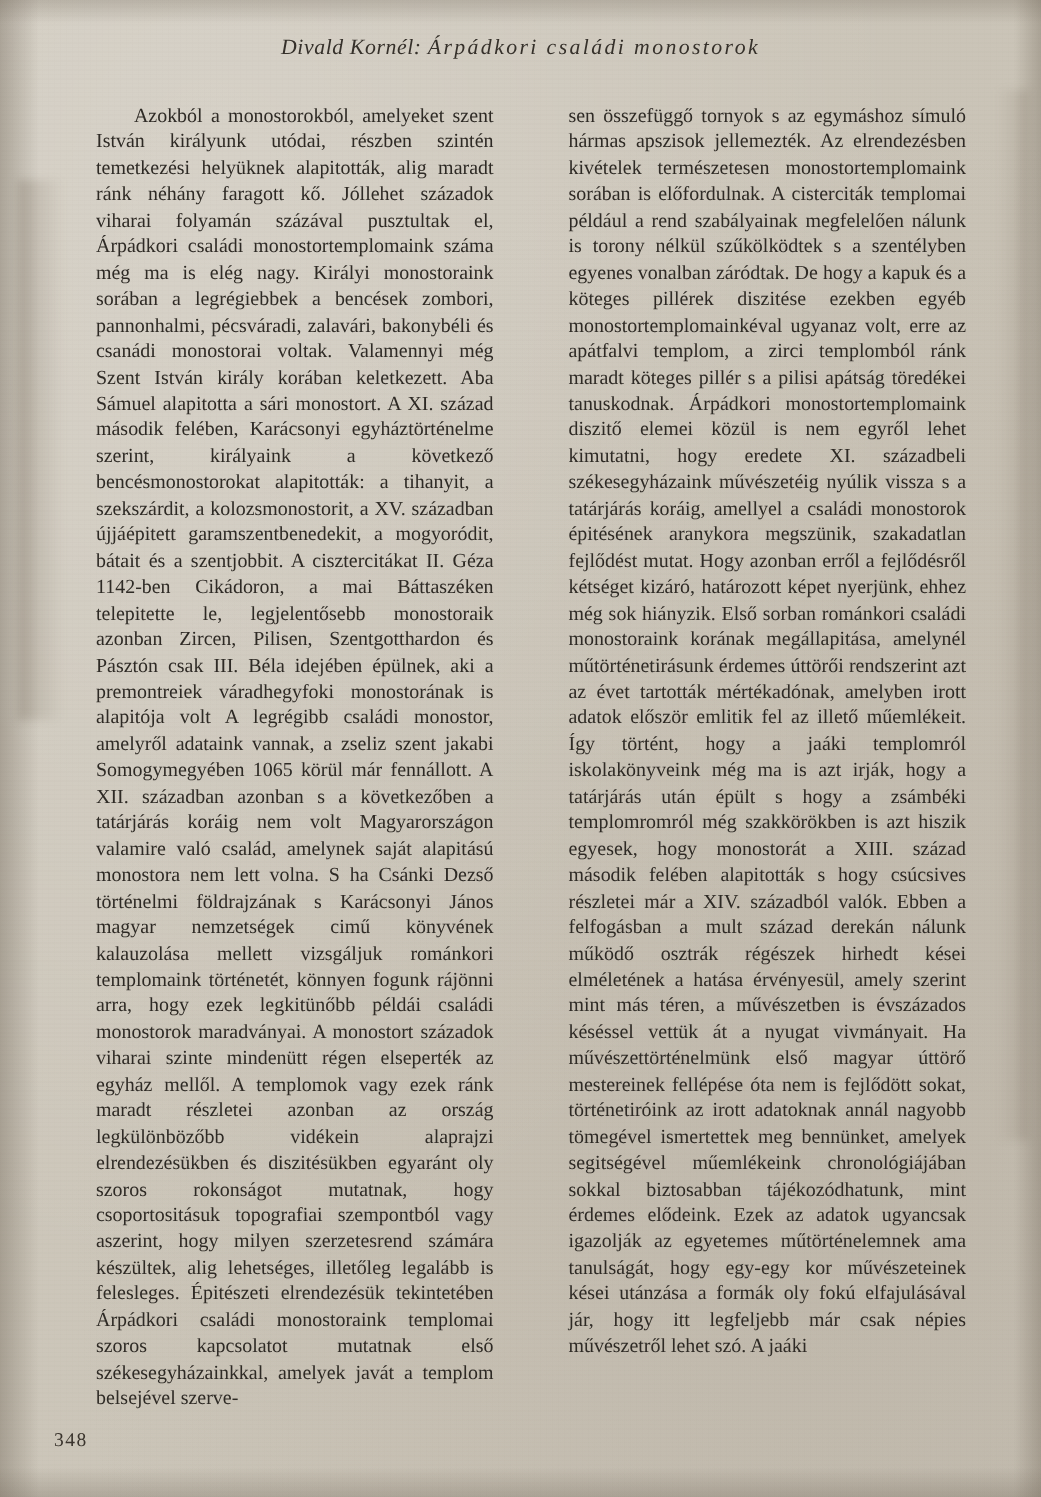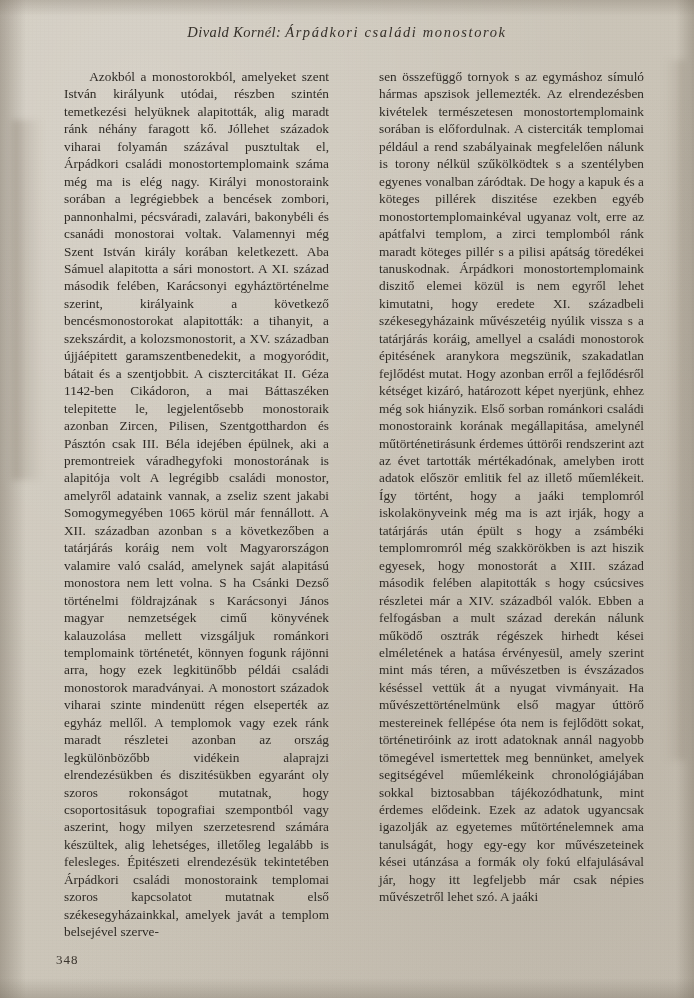--- a/index.html
+++ b/index.html
@@ -95,21 +95,21 @@
   }
   .col p {
     margin: 12px;
     text-indent: 1.9em;
   }
   .col p.cont {
     text-indent: 0;
   }
   .folio {
     position: absolute;
-    left: 56px;
+    left: 36px;
     bottom: 30px;
     font-size: 13px;
     letter-spacing: 1px;
     color: #3a342d;
   }
   .smudge1 {
     position: absolute;
     left: 12px; top: 120px;
     width: 30px; height: 360px;
     background: linear-gradient(90deg, rgba(120,108,92,0.30), rgba(120,108,92,0));

